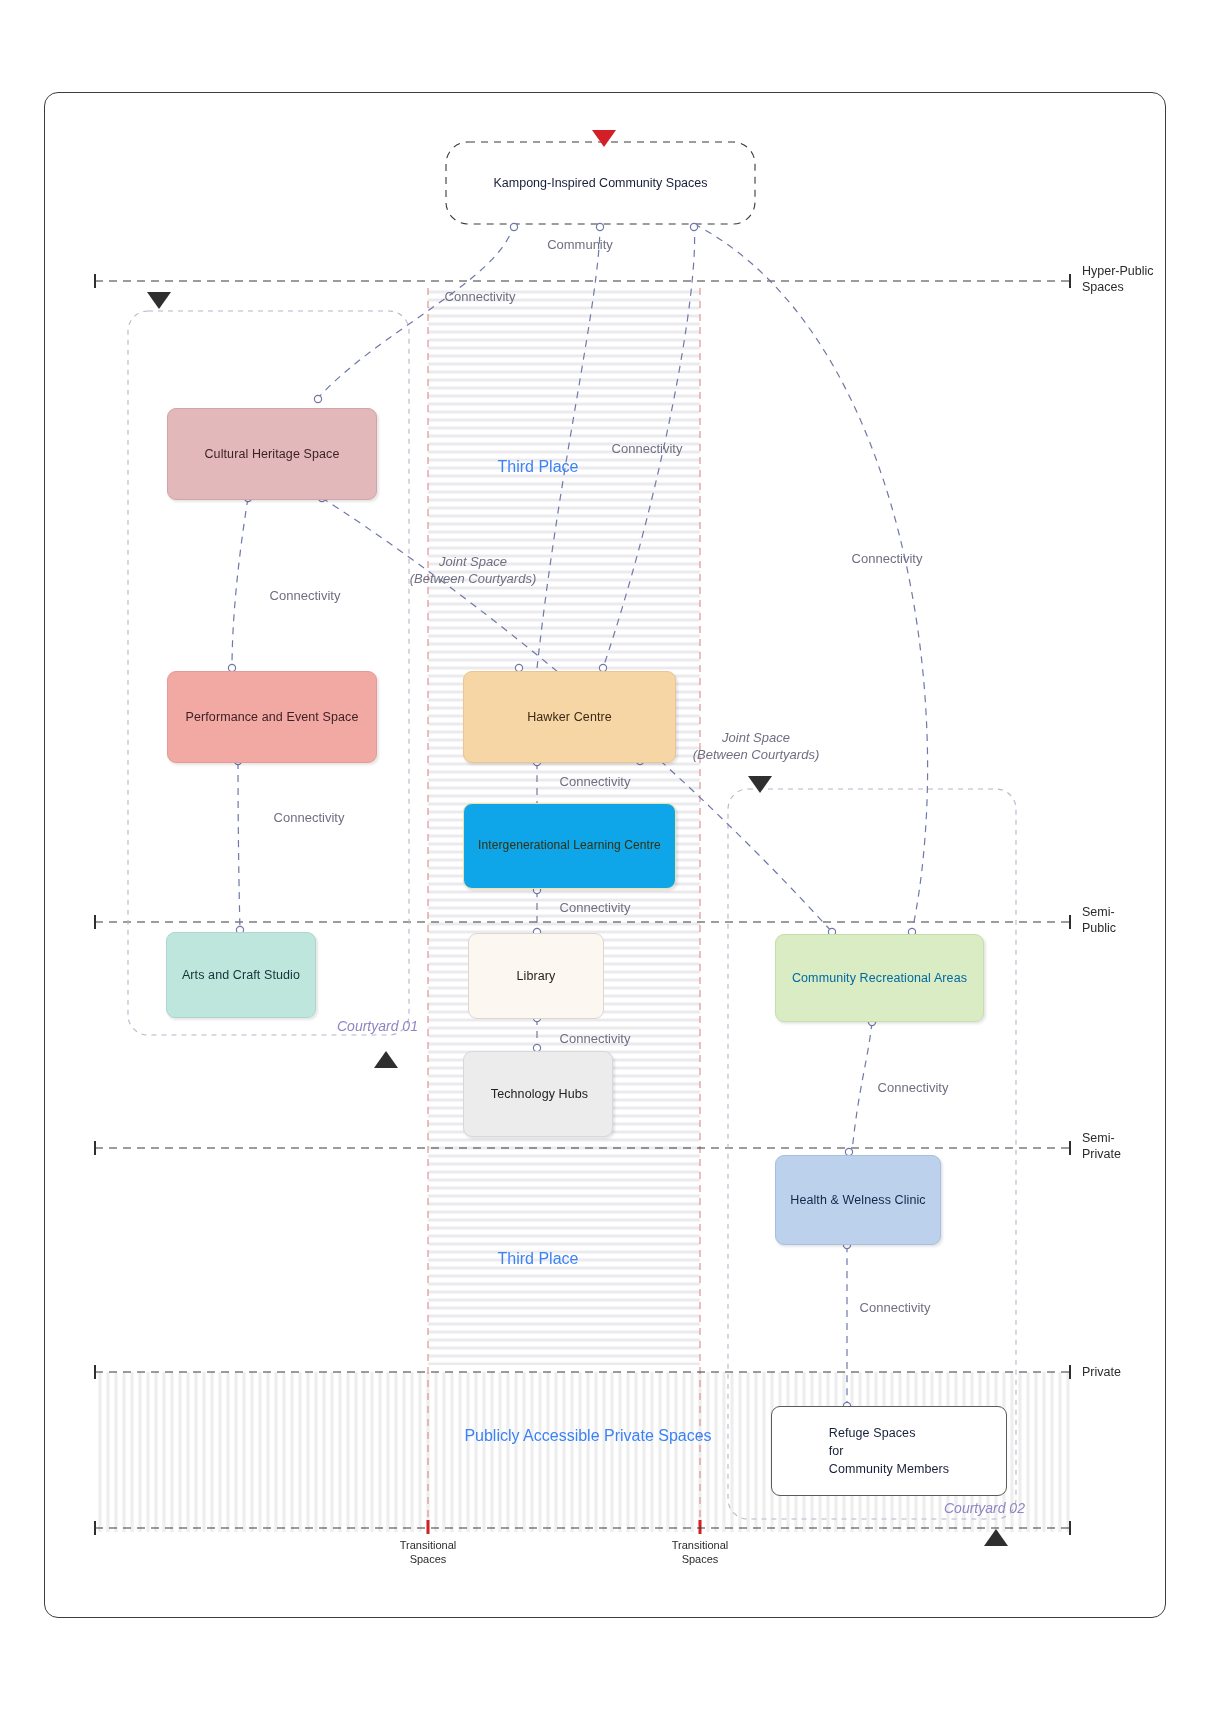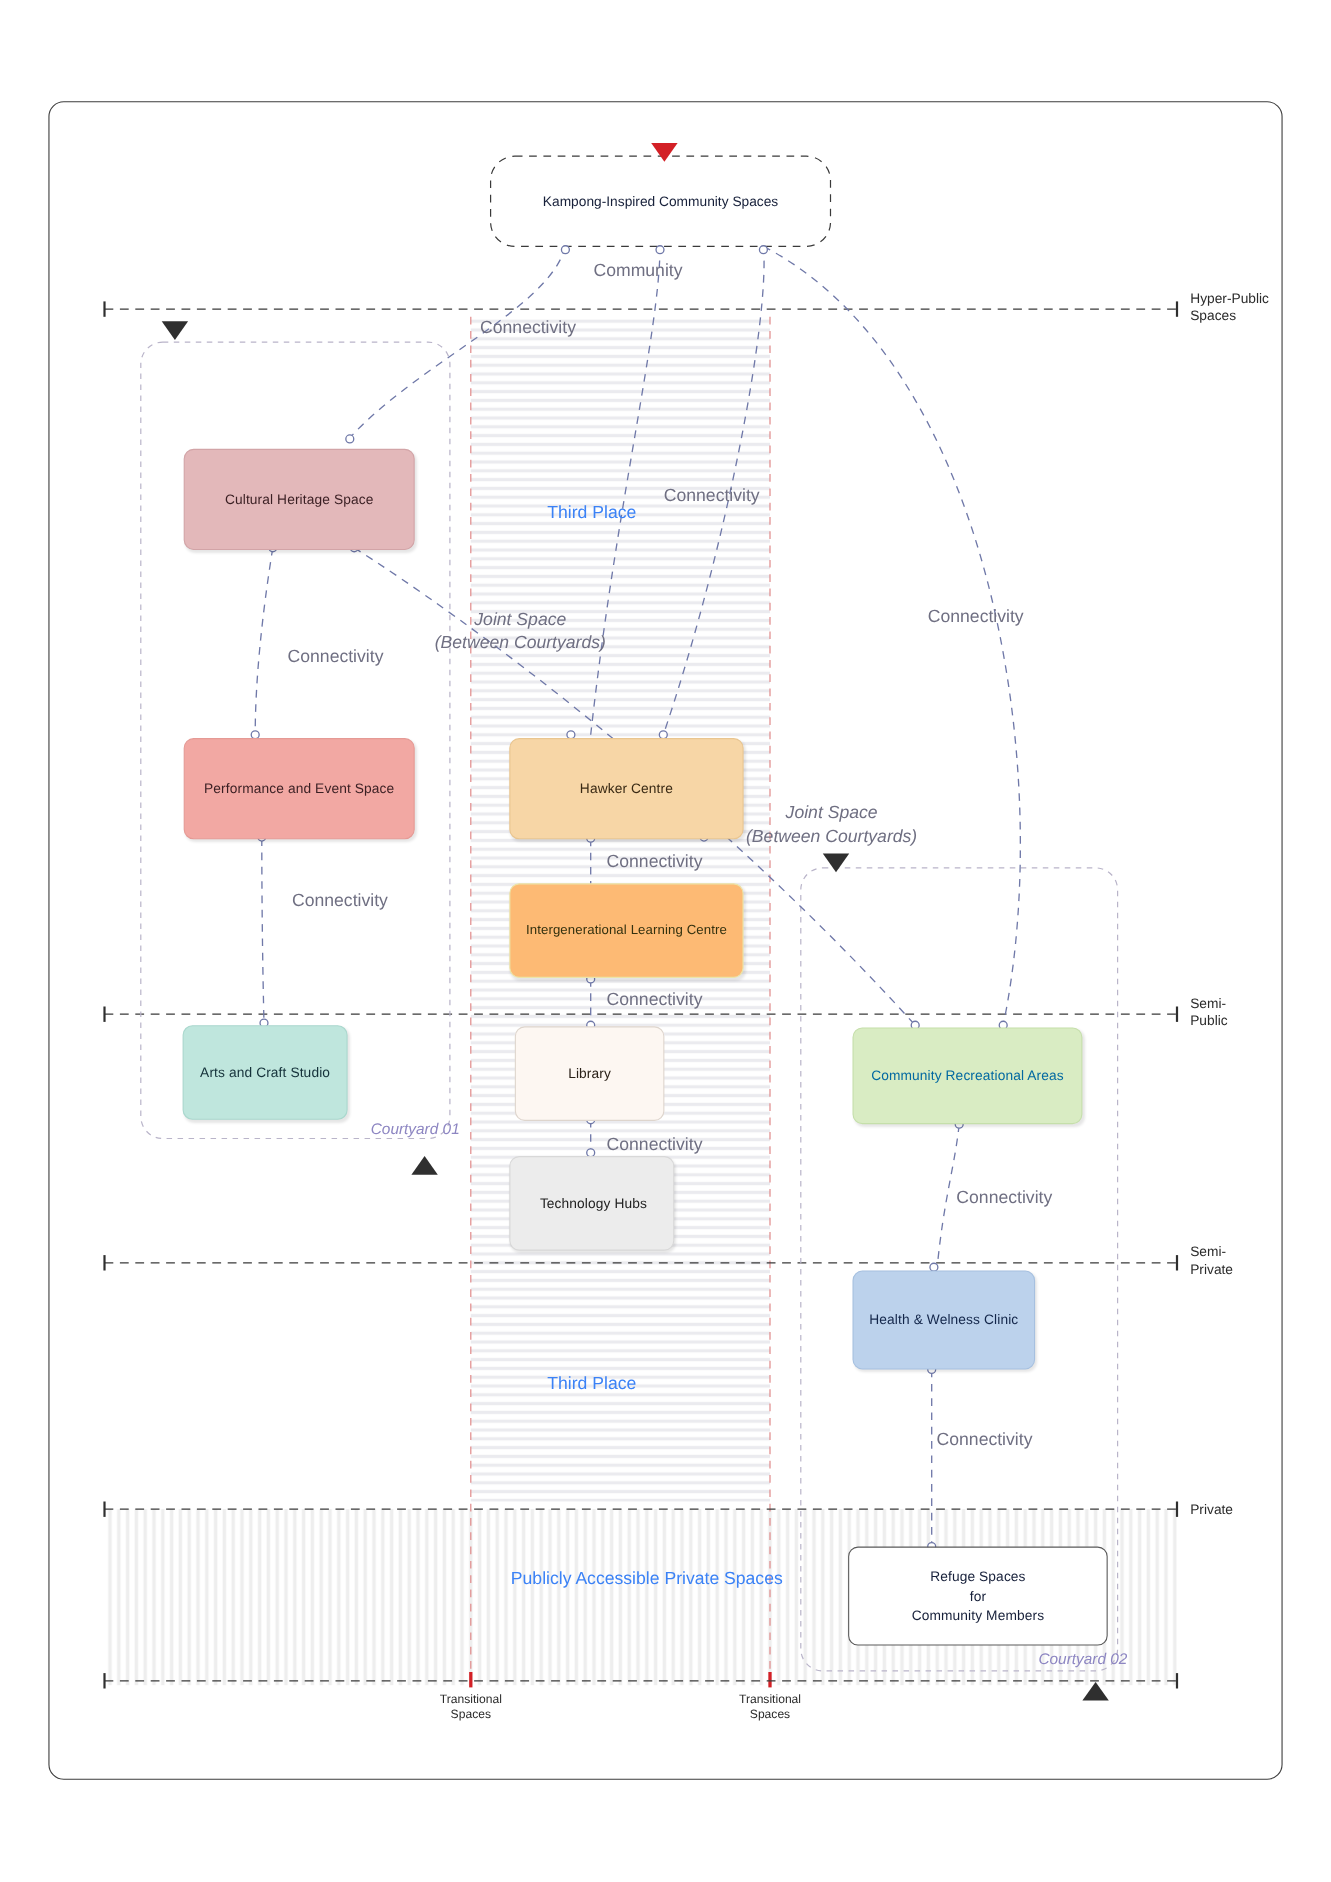--- a/index.html
+++ b/index.html
@@ -1,24 +1,24 @@
 <!DOCTYPE html>
 <html><head>
 <meta charset="utf-8">
 <style>
   html,body{margin:0;padding:0;background:#ffffff;}
   body{font-family:"Liberation Sans", sans-serif;}
   #stage{position:relative;width:1210px;height:1711px;background:#fff;overflow:hidden;}
   #frame{position:absolute;left:44px;top:92px;width:1122px;height:1526px;border:1.2px solid #3d3d3d;border-radius:14px;box-sizing:border-box;}
   svg#canvas{position:absolute;left:0;top:0;width:1210px;height:1711px;pointer-events:none;}
-  .node{position:absolute;box-sizing:border-box;border-radius:9px;display:flex;align-items:center;justify-content:center;text-align:center;
+  .node{position:absolute;box-sizing:border-box;border-radius:9px;display:flex;align-items:center;justify-content:center;
         font-size:12.5px;color:#18203a;letter-spacing:.1px;line-height:1.32;padding:4px 8px;}
   .node.shadow{box-shadow:1.5px 2px 2.5px rgba(0,0,0,.10);}
   .zlabel{position:absolute;font-size:12.5px;color:#2b2b2b;line-height:1.25;}
-  .flabel{position:absolute;font-size:16px;color:#6f6f82;line-height:1.3;text-align:center;}
+  .flabel{position:absolute;font-size:13px;color:#6f6f82;line-height:1.3;text-align:center;}
   .flabel.it{font-style:italic;}
   .cyname{position:absolute;font-size:14px;color:#8d86c2;font-style:italic;}
   .zonetxt{position:absolute;font-size:16px;color:#3b82f6;}
   .ttl{position:absolute;font-size:12.5px;color:#17203a;}
 </style>
 </head>
 <body>
 
 <div id="stage">
 
@@ -161,21 +161,21 @@
   </div>
 
   <div class="node shadow" style="left:166px;top:932px;width:150px;height:86px;background:#bfe6dd;border:1px solid #aad8ce;color:#15323a;">
     <span>Arts and Craft Studio</span>
   </div>
 
   <div class="node shadow" style="left:463px;top:671px;width:213px;height:92px;background:#f7d6a6;border:1px solid #e9c58f;color:#3a2a14;">
     <span>Hawker Centre</span>
   </div>
 
-  <div class="node shadow" style="left:463px;top:803px;width:213px;height:86px;background:#fdba74;border:1px solid #ece5a9;color:#33310f;font-size:12px;">
+  <div class="node shadow" style="left:463px;top:803px;width:213px;height:86px;background:#0ea5e9;border:1px solid #ece5a9;color:#33310f;font-size:12px;">
     <span>Intergenerational Learning Centre</span>
   </div>
 
   <div class="node" style="left:468px;top:933px;width:136px;height:86px;background:#fdf7f2;border:1px solid #ded5cd;color:#2a2118;">
     <span>Library</span>
   </div>
 
   <div class="node shadow" style="left:463px;top:1051px;width:150px;height:86px;background:#ececec;border:1px solid #d8d8d8;color:#222;padding-left:11px;">
     <span>Technology Hubs</span>
   </div>

